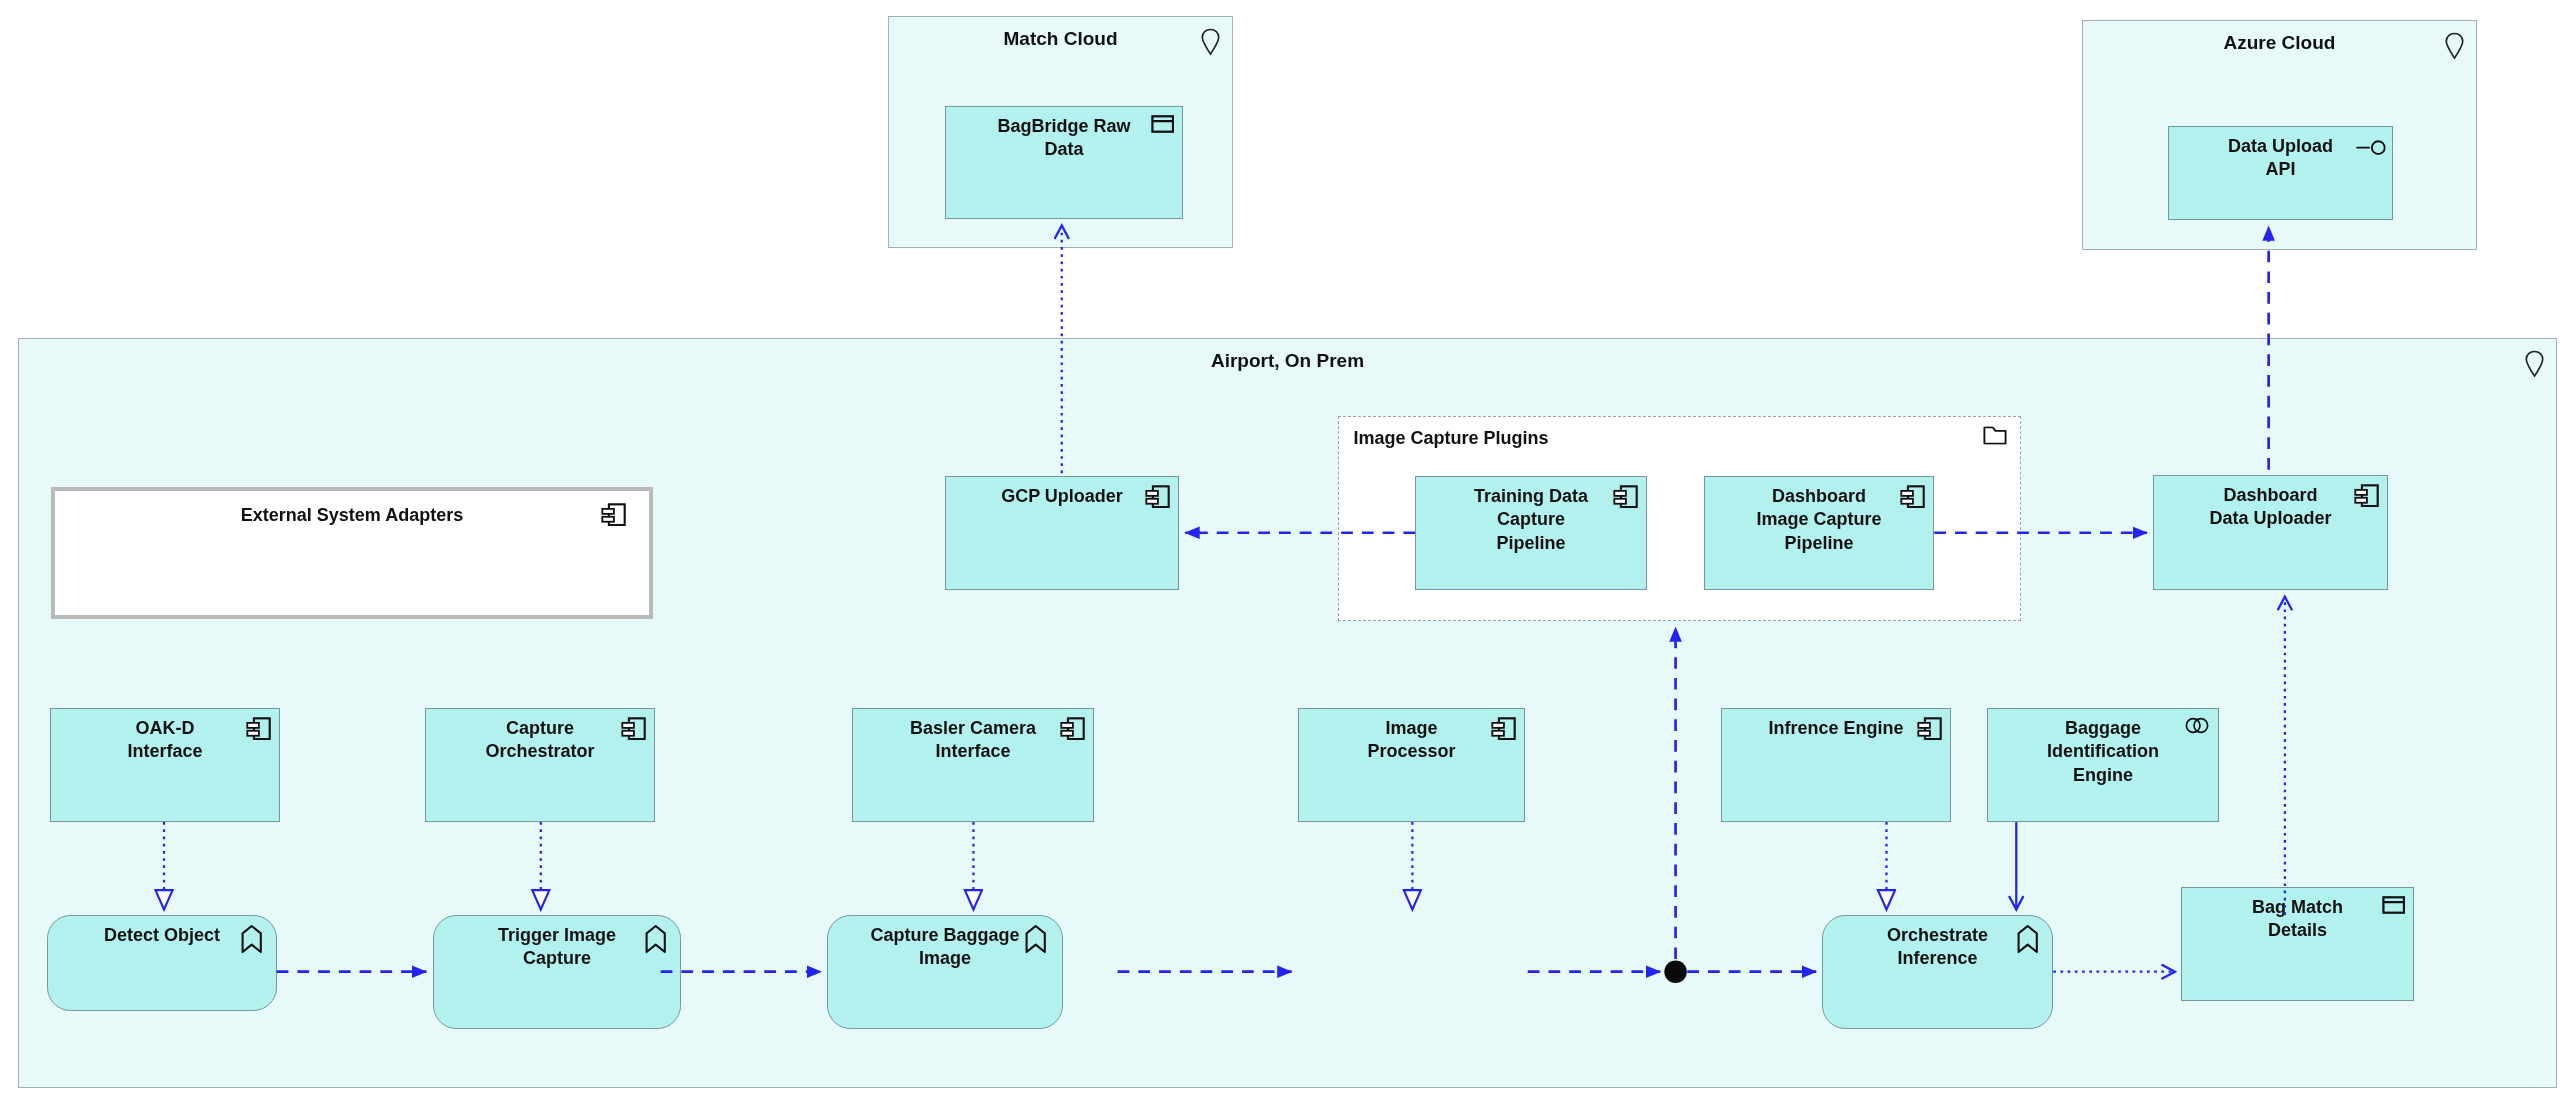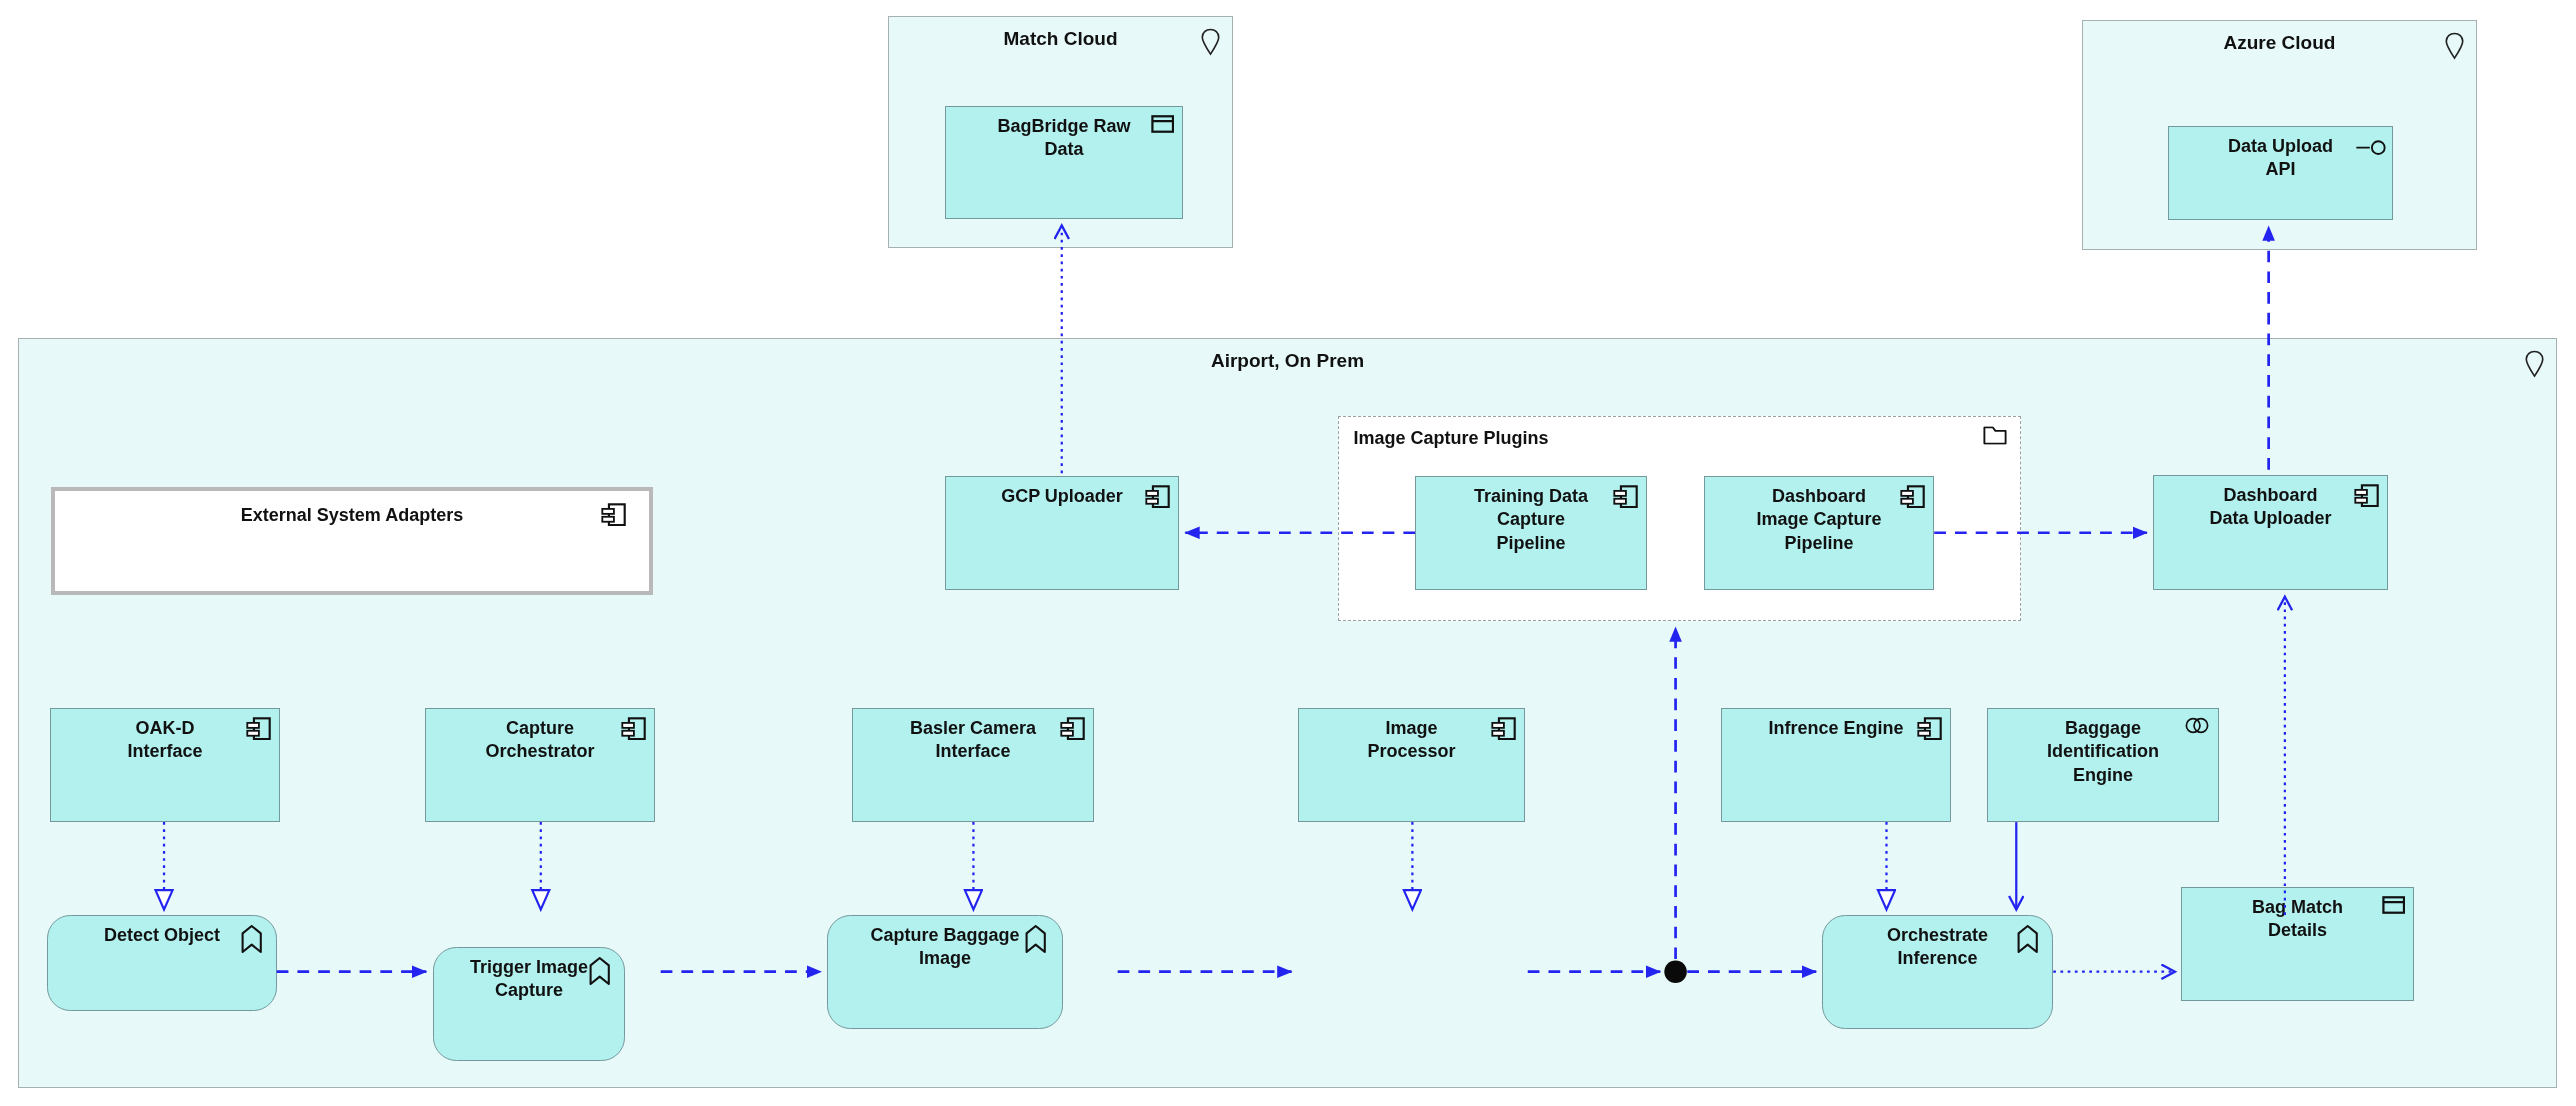--- a/index.html
+++ b/index.html
@@ -74,21 +74,21 @@
         </svg></span>
   </div>
 
   <div class="loc" style="left:18px;top:338px;width:2539px;height:750px;">
     <div class="ctitle">Airport, On Prem</div>
     <span class="pin"><svg width="21" height="28" viewBox="0 0 23 31">
           <use href="#ic-pin"></use>
         </svg></span>
   </div>
 
-  <div class="ext" style="left:51px;top:487px;width:602px;height:108px;">
+  <div class="ext" style="left:51px;top:487px;width:602px;height:132px;">
     <div class="extlabel">External System Adapters</div>
     <span class="exticon"><svg width="25" height="23.4" viewBox="0 0 28 26">
           <use href="#ic-component"></use>
         </svg></span>
   </div>
 
   <div class="group" style="left:1338px;top:416px;width:683px;height:205px;">
     <div class="gtitle">Image Capture Plugins</div>
     <span class="pin" style="top:9px;right:12.6px;"><svg width="24" height="19" viewBox="0 0 27 21">
           <use href="#ic-folder"></use>
@@ -192,21 +192,21 @@
         </svg></span>
   </div>
 
   <div class="node fn" style="left:47px;top:915px;width:230px;height:96px;">
     <div class="nlabel">Detect Object</div>
     <span class="icon" style="right:12.6px;"><svg width="23.4" height="30" viewBox="0 0 26 33">
           <use href="#ic-function"></use>
         </svg></span>
   </div>
 
-  <div class="node fn" style="left:433px;top:915px;width:192px;height:114px;margin-top:32px;">
+  <div class="node fn" style="left:433px;top:915px;width:248px;height:114px;">
     <div class="nlabel">Trigger Image
 Capture</div>
     <span class="icon" style="right:12.6px;"><svg width="23.4" height="30" viewBox="0 0 26 33">
           <use href="#ic-function"></use>
         </svg></span>
   </div>
 
   <div class="node fn" style="left:827px;top:915px;width:236px;height:114px;">
     <div class="nlabel">Capture Baggage
 Image</div>

